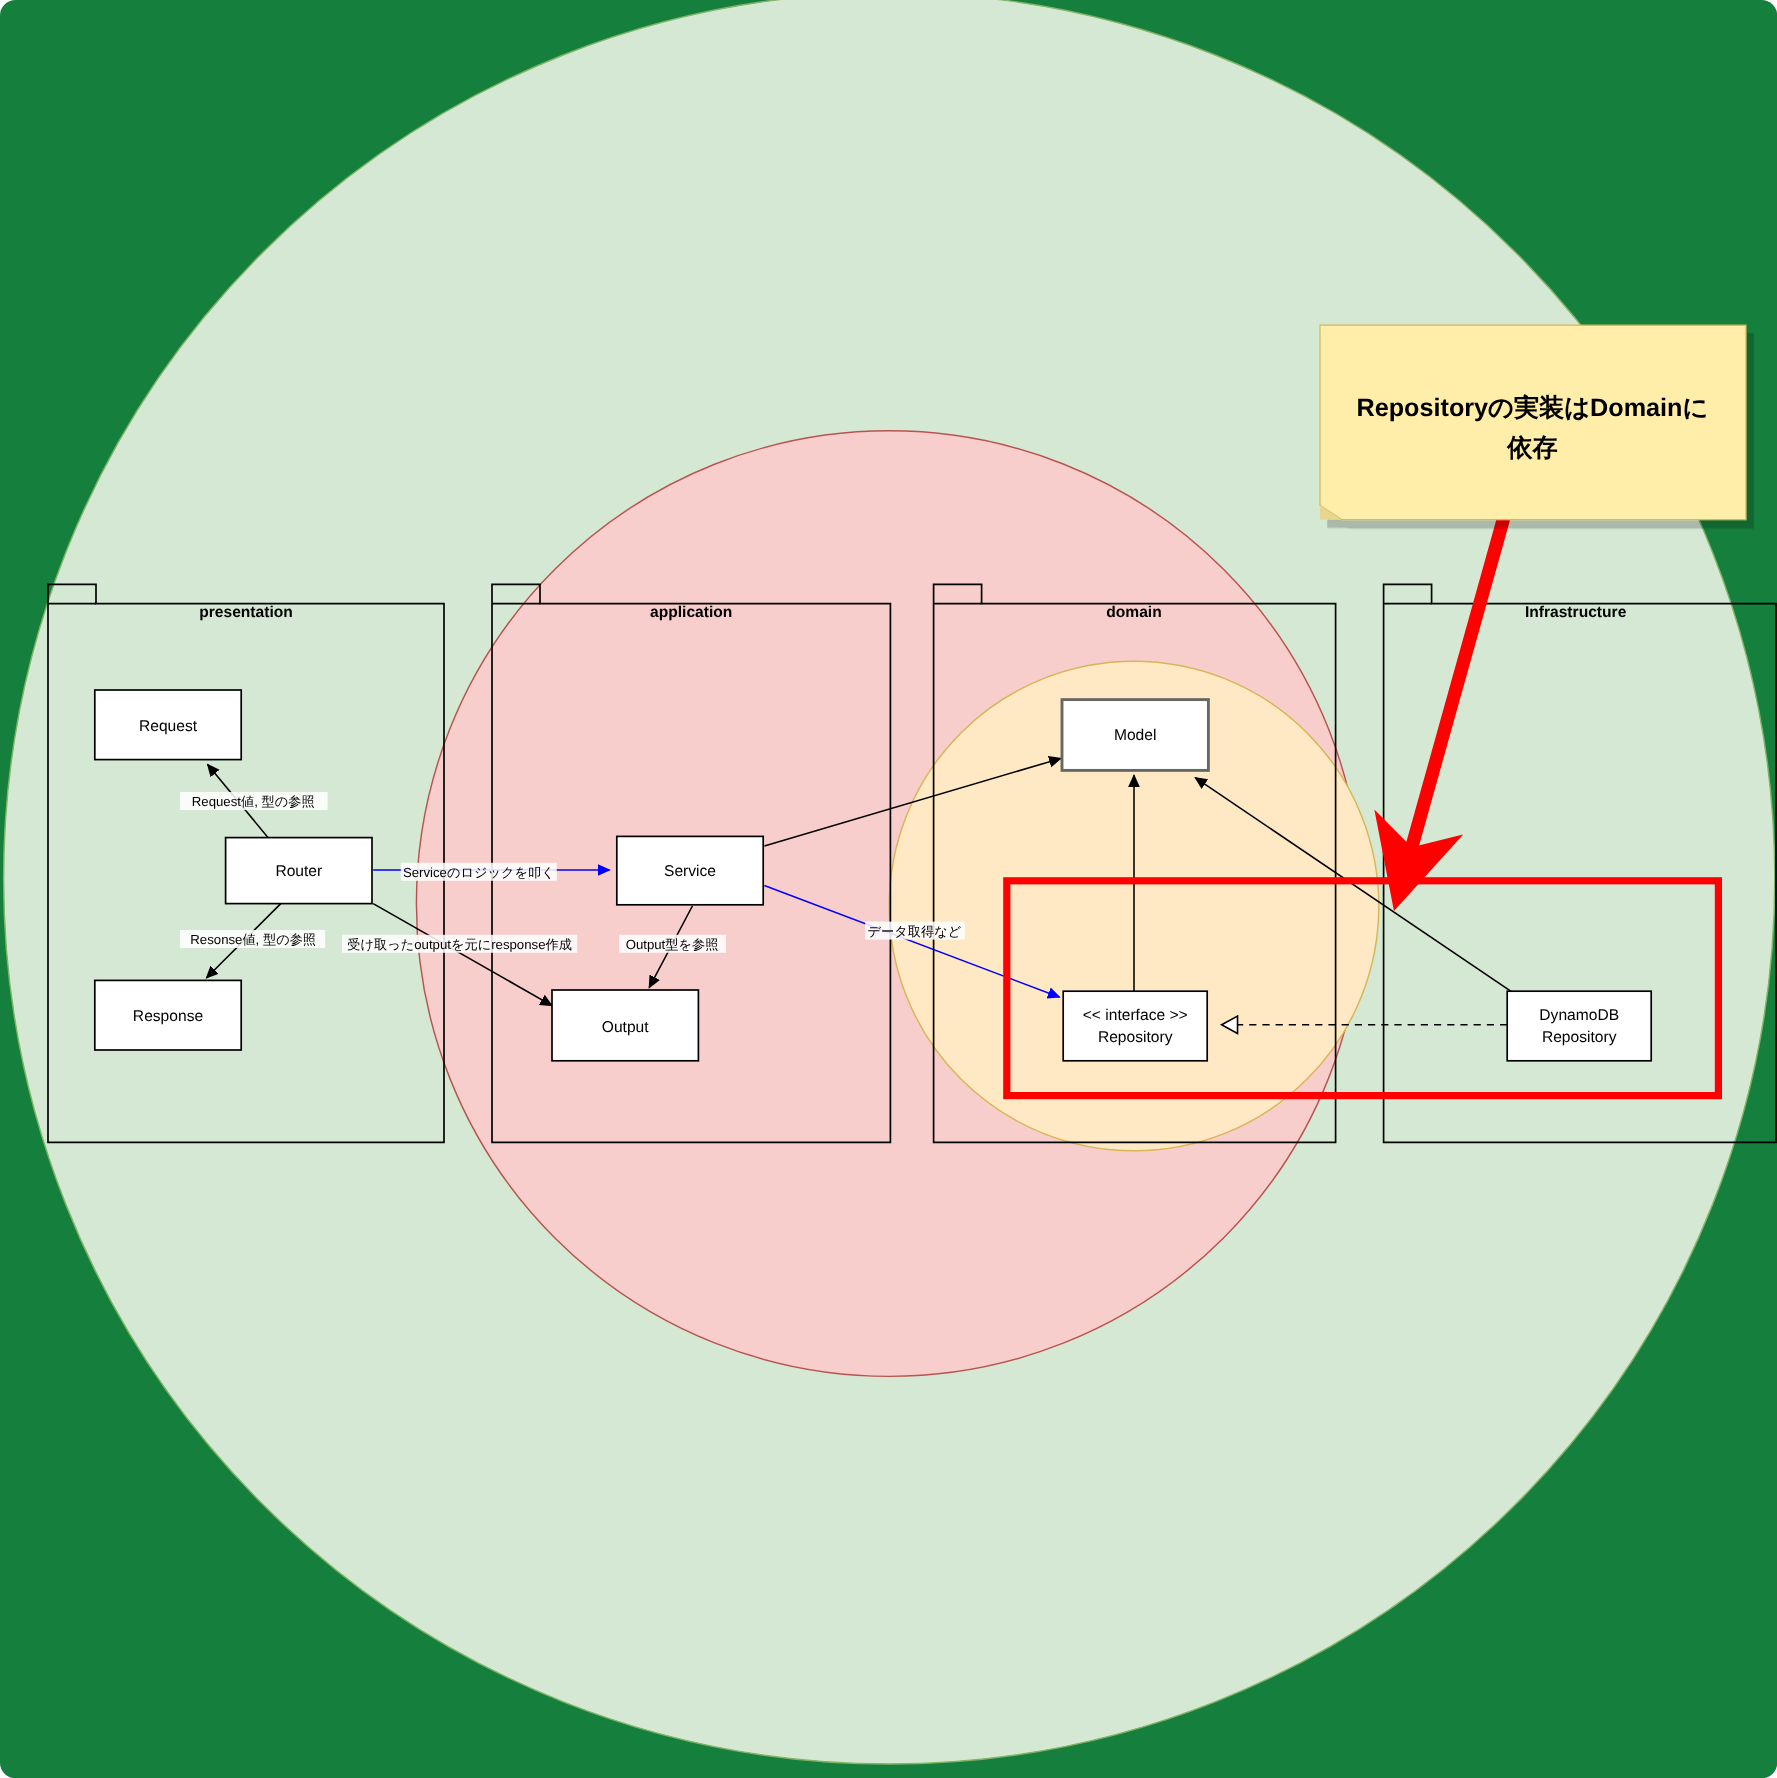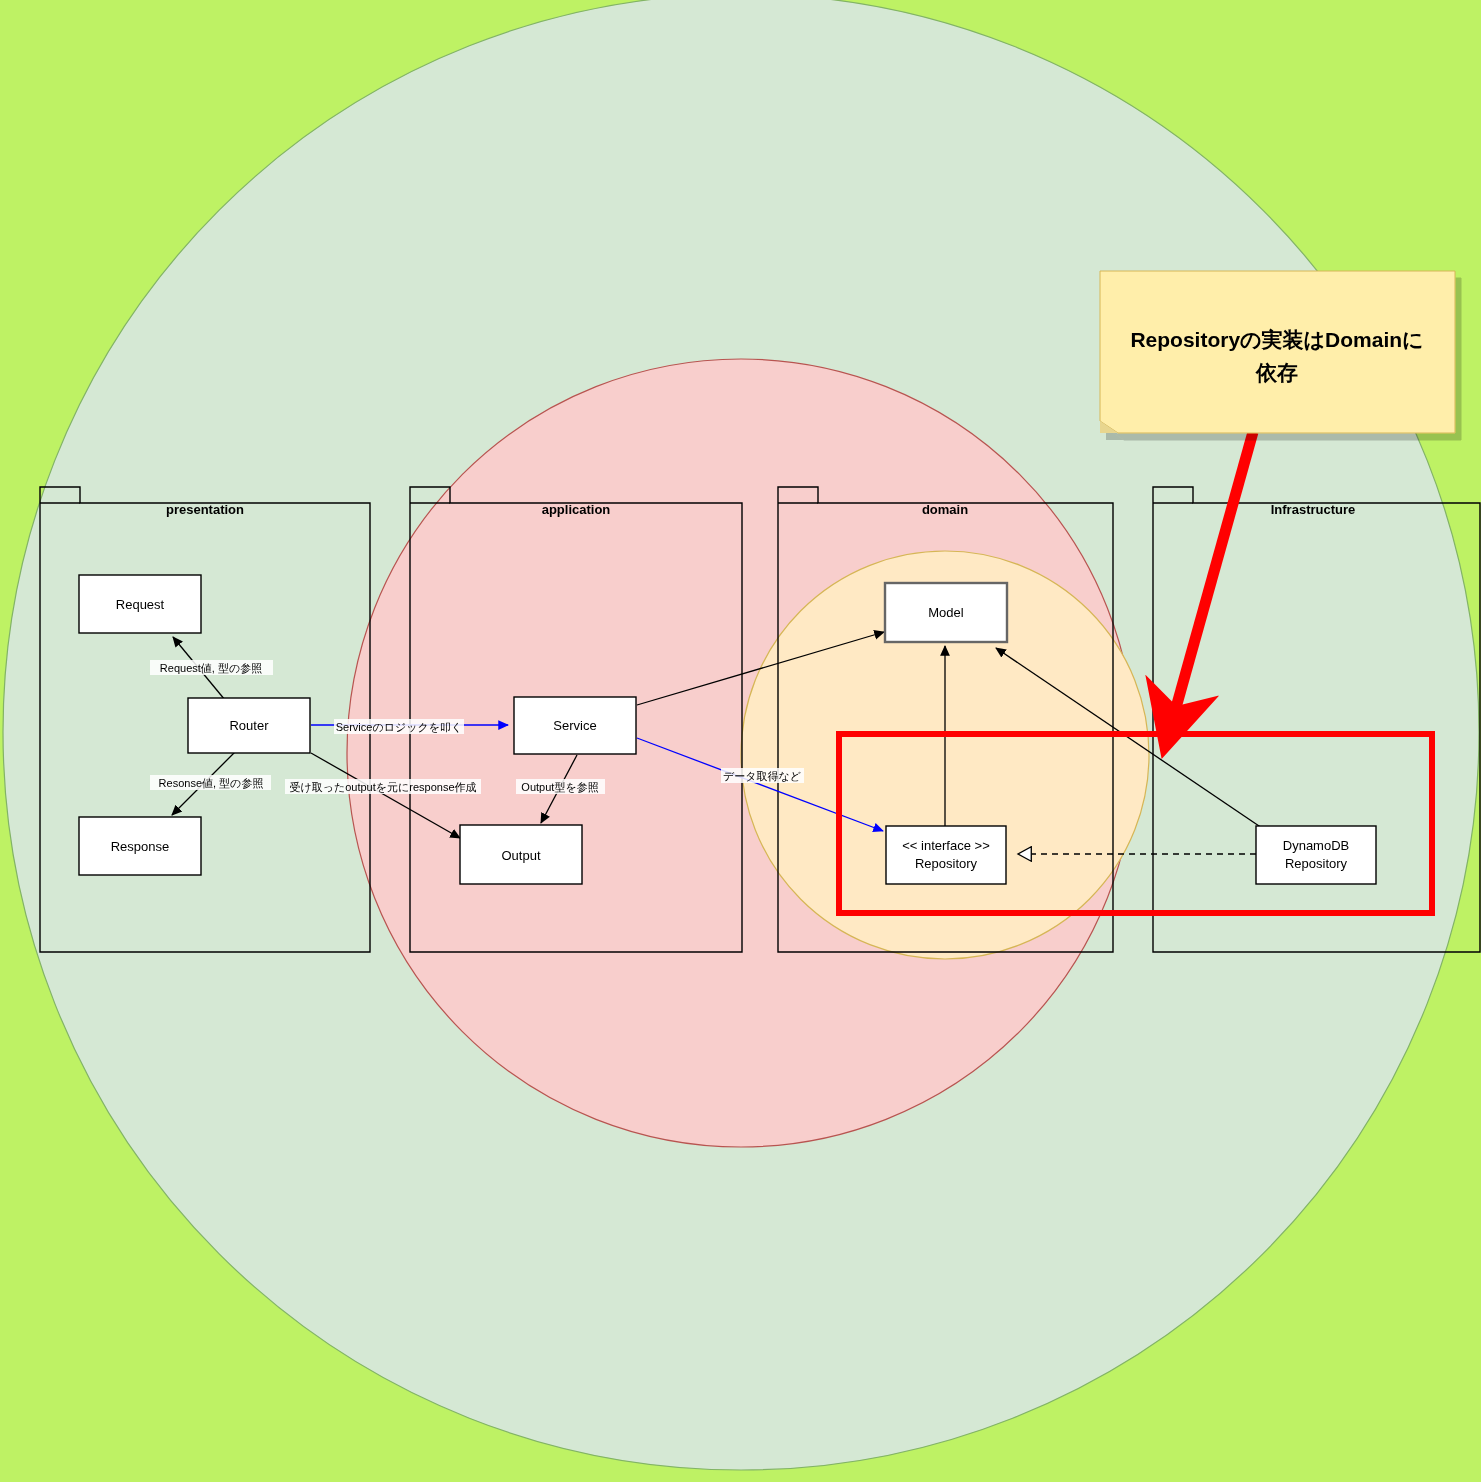--- a/index.html
+++ b/index.html
@@ -4,23 +4,24 @@
 <style>
   html, body {
     margin: 0;
     padding: 0;
     background: #ffffff;
   }
   #stage {
     position: relative;
     width: 1481px;
     height: 1482px;
-    background: #bef264;
+    background: #15803d;
     font-family: "Liberation Sans", sans-serif;
     overflow: hidden;
+    border-radius: 13px;
   }
   svg.diagram {
     position: absolute;
     left: 0;
     top: 0;
     width: 1481px;
     height: 1482px;
   }
   .node-label,
   .pkg-label,

